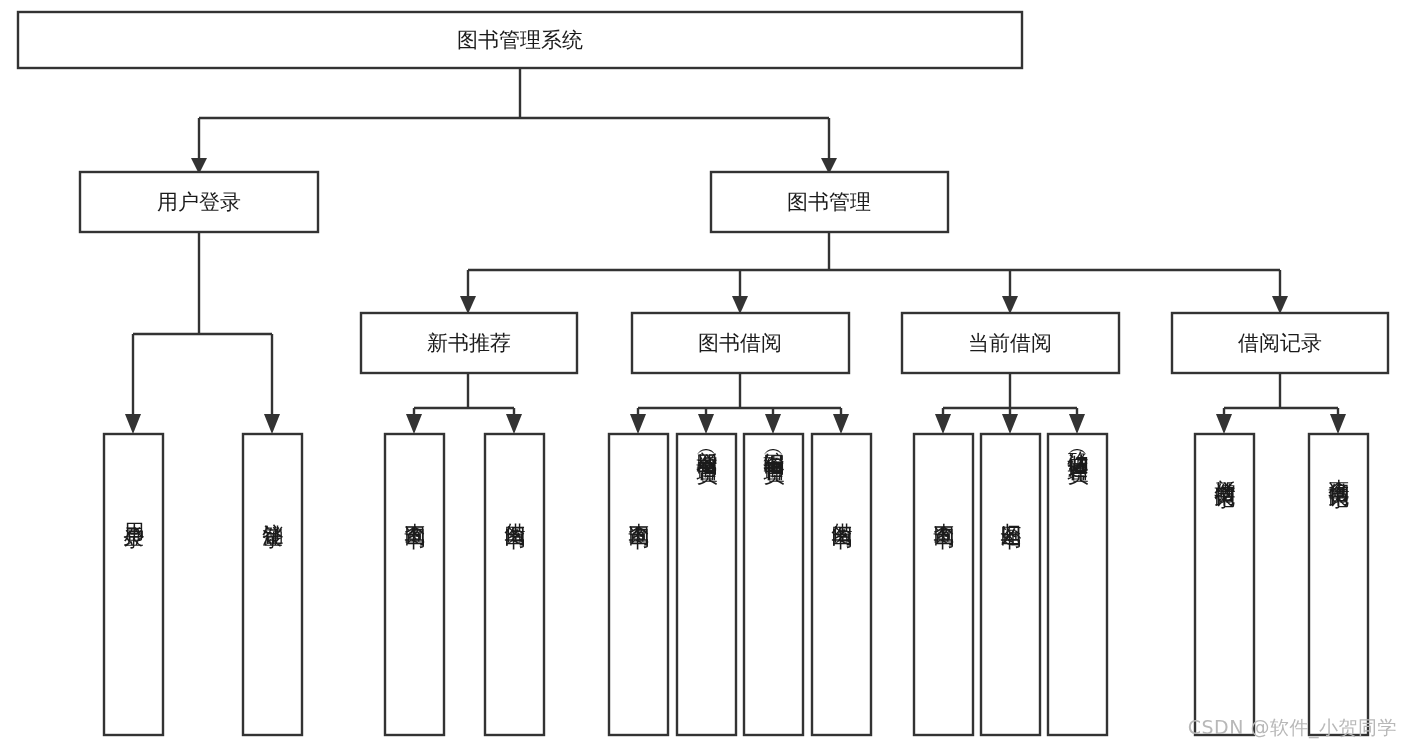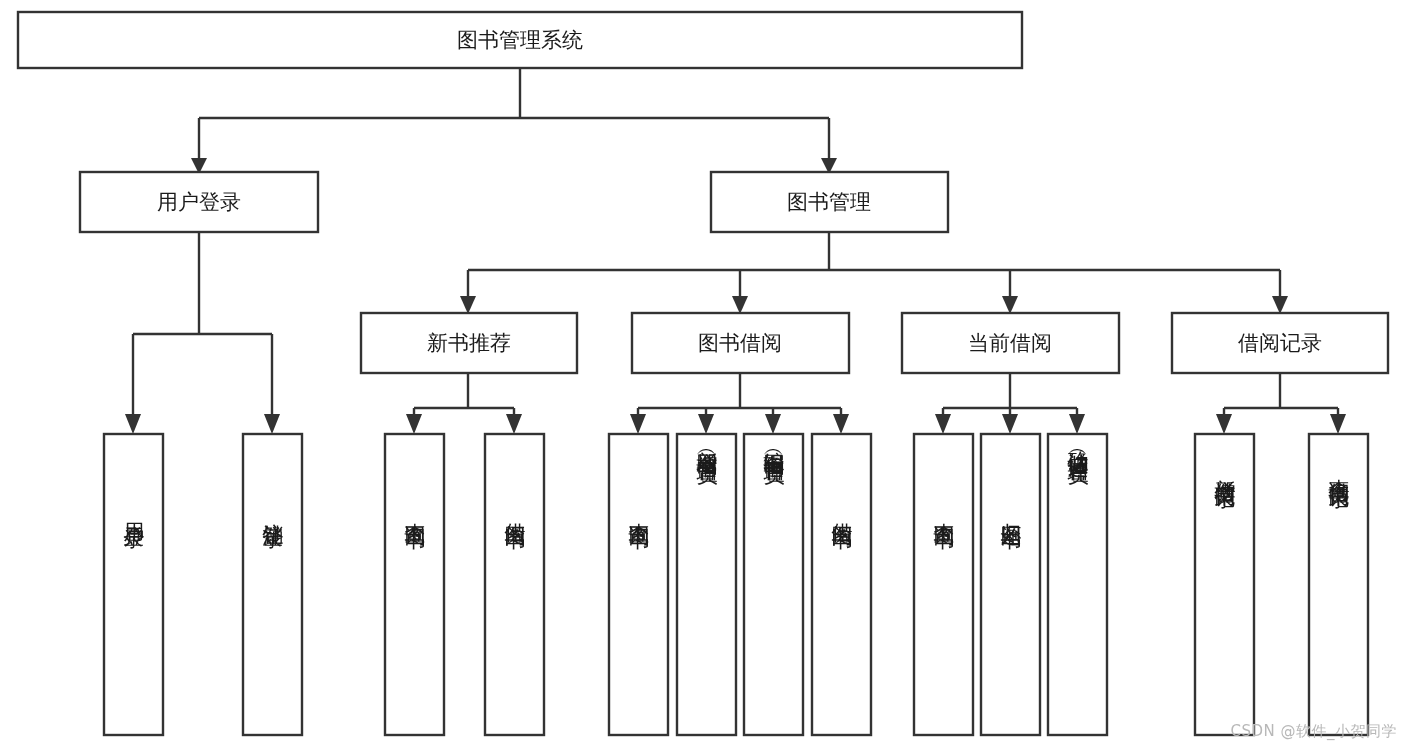--- a/index.html
+++ b/index.html
@@ -57,21 +57,21 @@
     text-anchor: middle;
     writing-mode: tb;
     glyph-orientation-vertical: 0;
     letter-spacing: 2px;
   }
   .watermark {
     position: absolute;
     right: 8px;
     bottom: 6px;
     font-family: "DejaVu Sans", "Liberation Sans", sans-serif;
-    font-size: 15px;
+    font-size: 19px;
     color: #b8b8b8;
     white-space: nowrap;
     letter-spacing: 0.5px;
     margin-top: 22px;
   }
 </style>
 </head>
 <body>
 
 <div id="diagram-root">

